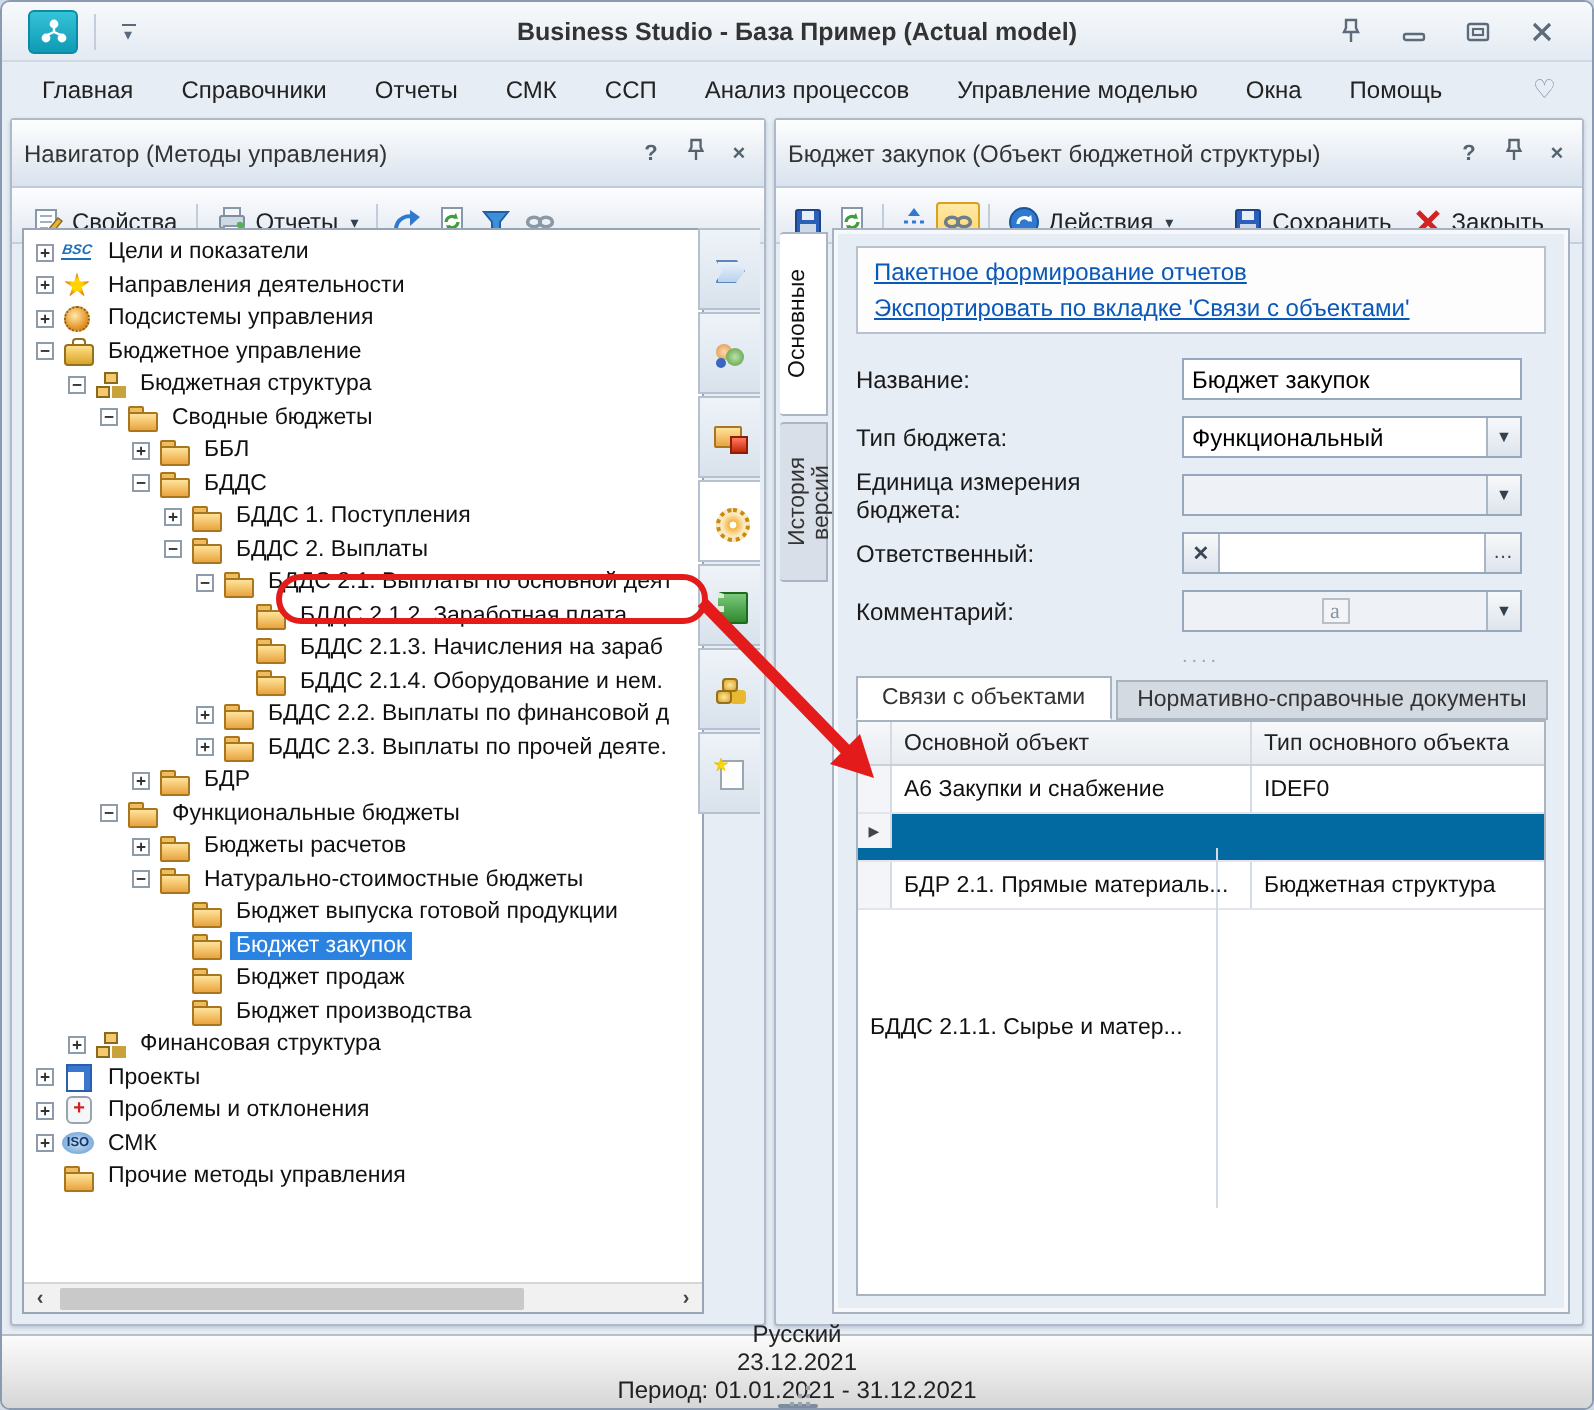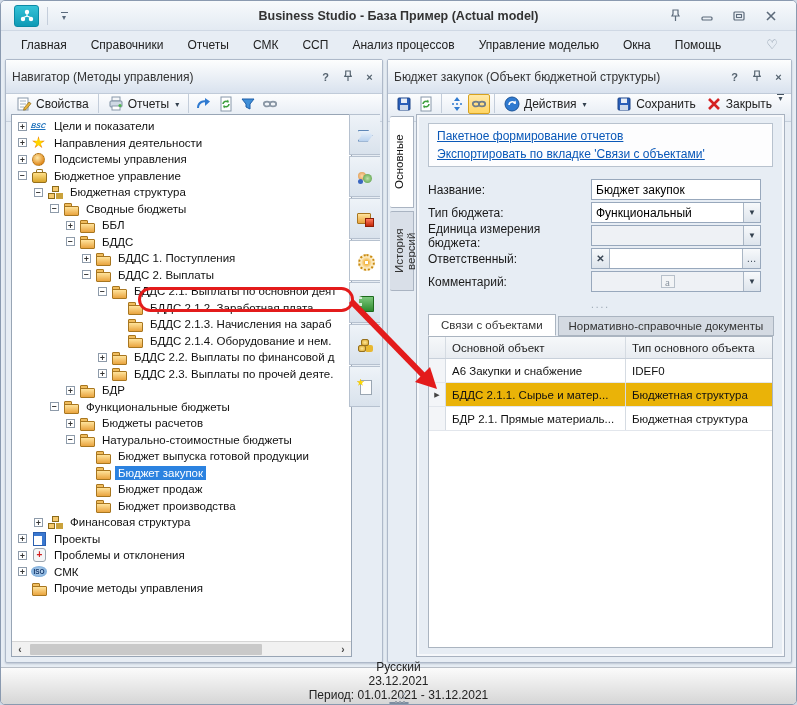--- a/index.html
+++ b/index.html
@@ -21,21 +21,21 @@
   .menubar{position:absolute;left:0;top:30px;right:0;height:27px;display:flex;align-items:center;padding:0 8px;}
   .menu-items{display:flex;align-items:center;}
   .menu-item{padding:4px 12px;font-size:12px;color:#222;border-radius:2px;}
   .menu-heart{margin-left:auto;color:#8a98a8;font-size:13px;padding-right:10px;}
 
   
   .panel{position:absolute;background:#e7edf4;border:1px solid #aeb9c9;border-radius:2px;box-shadow:0 1px 2px rgba(60,80,110,.25);}
   .panel-head{height:34px;background:linear-gradient(#fdfefe,#d9e2ee);border-bottom:1px solid #c0cbd9;display:flex;align-items:center;padding:0 6px;font-size:12px;color:#333;}
   .panel-head .hbtns{margin-left:auto;display:flex;align-items:center;gap:9px;color:#55636f;}
   .hbtn{font-size:11px;font-weight:bold;width:13px;text-align:center;}
-  .toolbar{height:28px;background:linear-gradient(#fcfdfe,#e2e9f2);border-bottom:1px solid #c6d0dc;display:flex;align-items:flex-start;padding:0 5px;font-size:12px;color:#222;}
+  .toolbar{height:28px;background:linear-gradient(#fcfdfe,#e2e9f2);border-bottom:1px solid #c6d0dc;display:flex;align-items:flex-end;padding:0 5px;font-size:12px;color:#222;}
   .tbtn{display:flex;align-items:center;gap:4px;padding:2px 5px;border-radius:2px;}
   .tbtn.icon-only{padding:2px 3px;}
   .tbtn.active-tool{background:linear-gradient(#ffe9a8,#ffd564);border:1px solid #d8a21e;border-radius:2px;padding:1px 2px;}
   .tsep{width:1px;height:19px;background:#c3cdda;margin:0 4px;}
   .dd-arrow{font-size:8px;color:#33404e;margin-left:2px;}
   .overflow-btn{margin-left:auto;display:flex;flex-direction:column;align-items:center;color:#44525f;font-size:8px;line-height:4px;padding-right:2px;}
   .overflow-btn .bar{width:7px;height:1px;background:#44525f;margin-bottom:2px;}
 
   
   .nav-panel{left:4px;top:58px;width:378px;height:604px;}
@@ -86,38 +86,38 @@
   .ticon{width:16px;height:16px;display:block;}
 
   
   .editor-panel{left:386px;top:58px;width:405px;height:604px;}
   .vtabs{position:absolute;left:2px;top:56px;width:26px;bottom:6px;}
   .vtab{writing-mode:vertical-rl;transform:rotate(180deg);border:1px solid #aab4c2;border-right:none;background:#d9dfe8;font-size:11.5px;color:#333;padding:10px 3px;text-align:center;margin-bottom:3px;border-radius:0 2px 2px 0;width:24px;}
   .vtab.active{background:#fff;color:#111;}
   .editor-box{position:absolute;left:28px;top:54px;right:6px;bottom:5px;border:1px solid #a8b2c0;box-shadow:inset 0 0 0 2px #f6f8fb;background:#e7edf4;padding:8px 11px 8px 11px;display:flex;flex-direction:column;overflow:hidden;}
   .links-box{background:#fdfdfe;border:1px solid #b8c2ce;padding:5px 8px;display:flex;flex-direction:column;gap:4px;}
   .link{color:#0a58b8;font-size:12px;text-decoration:underline;cursor:pointer;}
-  .fields{margin-top:12px;display:flex;flex-direction:column;gap:2px;}
+  .fields{margin-top:12px;display:flex;flex-direction:column;gap:8px;}
   .field-row{display:flex;align-items:center;height:21px;}
   .field-label{width:163px;font-size:12px;color:#1a1a1a;}
   .control{display:flex;align-items:center;height:21px;width:170px;border:1px solid #98a8bc;background:#fff;}
   .control input{flex:1;min-width:0;border:none;outline:none;height:100%;font:12px "Liberation Sans",sans-serif;padding:0 4px;background:transparent;}
   .control.disabled{background:#eef1f5;}
   .dd-btn{width:17px;height:100%;border-left:1px solid #aab6c4;background:linear-gradient(#f7f9fb,#dde4ec);display:flex;align-items:center;justify-content:center;font-size:8px;color:#33404e;}
   .sq-btn{width:18px;height:100%;border-right:1px solid #aab6c4;background:linear-gradient(#f7f9fb,#dde4ec);display:flex;align-items:center;justify-content:center;font-size:10px;font-weight:bold;color:#3a4654;}
   .ell-btn{width:18px;height:100%;border-left:1px solid #aab6c4;background:linear-gradient(#f7f9fb,#dde4ec);display:flex;align-items:center;justify-content:center;font-size:10px;color:#3a4654;}
   .a-chip{margin:0 auto;width:14px;height:13px;border:1px solid #b7c0ca;background:#f2f4f6;color:#8a95a0;font:11px/12px "Liberation Serif",serif;text-align:center;}
   .splitter-dots{text-align:center;color:#9aa6b2;font-size:10px;letter-spacing:2px;line-height:10px;margin:8px 0 2px;}
   .tabs-row{display:flex;align-items:flex-end;height:22px;margin-top:2px;}
   .tab{font-size:11.5px;padding:3px 10px;border:1px solid #aab4c0;background:#d4dae2;color:#333;margin-right:2px;white-space:nowrap;}
   .tab.active{background:#fff;border-bottom-color:#fff;padding:4px 12px;}
   .obj-table{flex:1;border:1px solid #aab4c0;background:#fff;display:flex;flex-direction:column;overflow:hidden;}
   .thead{display:flex;background:linear-gradient(#f6f8fa,#e8ecf1);border-bottom:1px solid #c8d0da;height:22px;align-items:center;font-size:11.5px;color:#222;}
   .trow{display:flex;height:24px;align-items:center;font-size:11.5px;color:#111;border-bottom:1px solid #e2e6ec;}
-  .trow.active{background:#eab308;}
+  .trow.active{background:#0369a1;flex-direction:column;}
   .tmark{width:17px;flex:0 0 17px;text-align:center;font-size:7px;color:#444;border-right:1px solid #d5dbe2;align-self:stretch;display:flex;align-items:center;justify-content:center;background:#f3f5f8;}
   .thead .tmark{background:transparent;}
   .tc1{width:180px;flex:0 0 180px;padding:0 6px;border-right:1px solid #d5dbe2;overflow:hidden;white-space:nowrap;align-self:stretch;display:flex;align-items:center;}
   .tc2{flex:1;padding:0 6px;overflow:hidden;white-space:nowrap;}
 
   
   .statusbar{position:absolute;left:0;right:0;bottom:0;height:37px;background:linear-gradient(#fbfbfb,#d6d6d6);border-top:1px solid #b8bec6;display:flex;align-items:center;justify-content:flex-end;font-size:12px;color:#222;padding:0 6px;flex-direction:column;}
   .sb-cell{padding:0 12px;display:flex;align-items:center;height:22px;}
   .sb-sep{width:1px;height:20px;background:#b0b0b0;}
   .sb-icon{width:20px;height:16px;border:1px solid #7d8da0;background:linear-gradient(#eef3f8,#c3d2e2);margin:0 10px;position:relative;border-radius:2px;}

